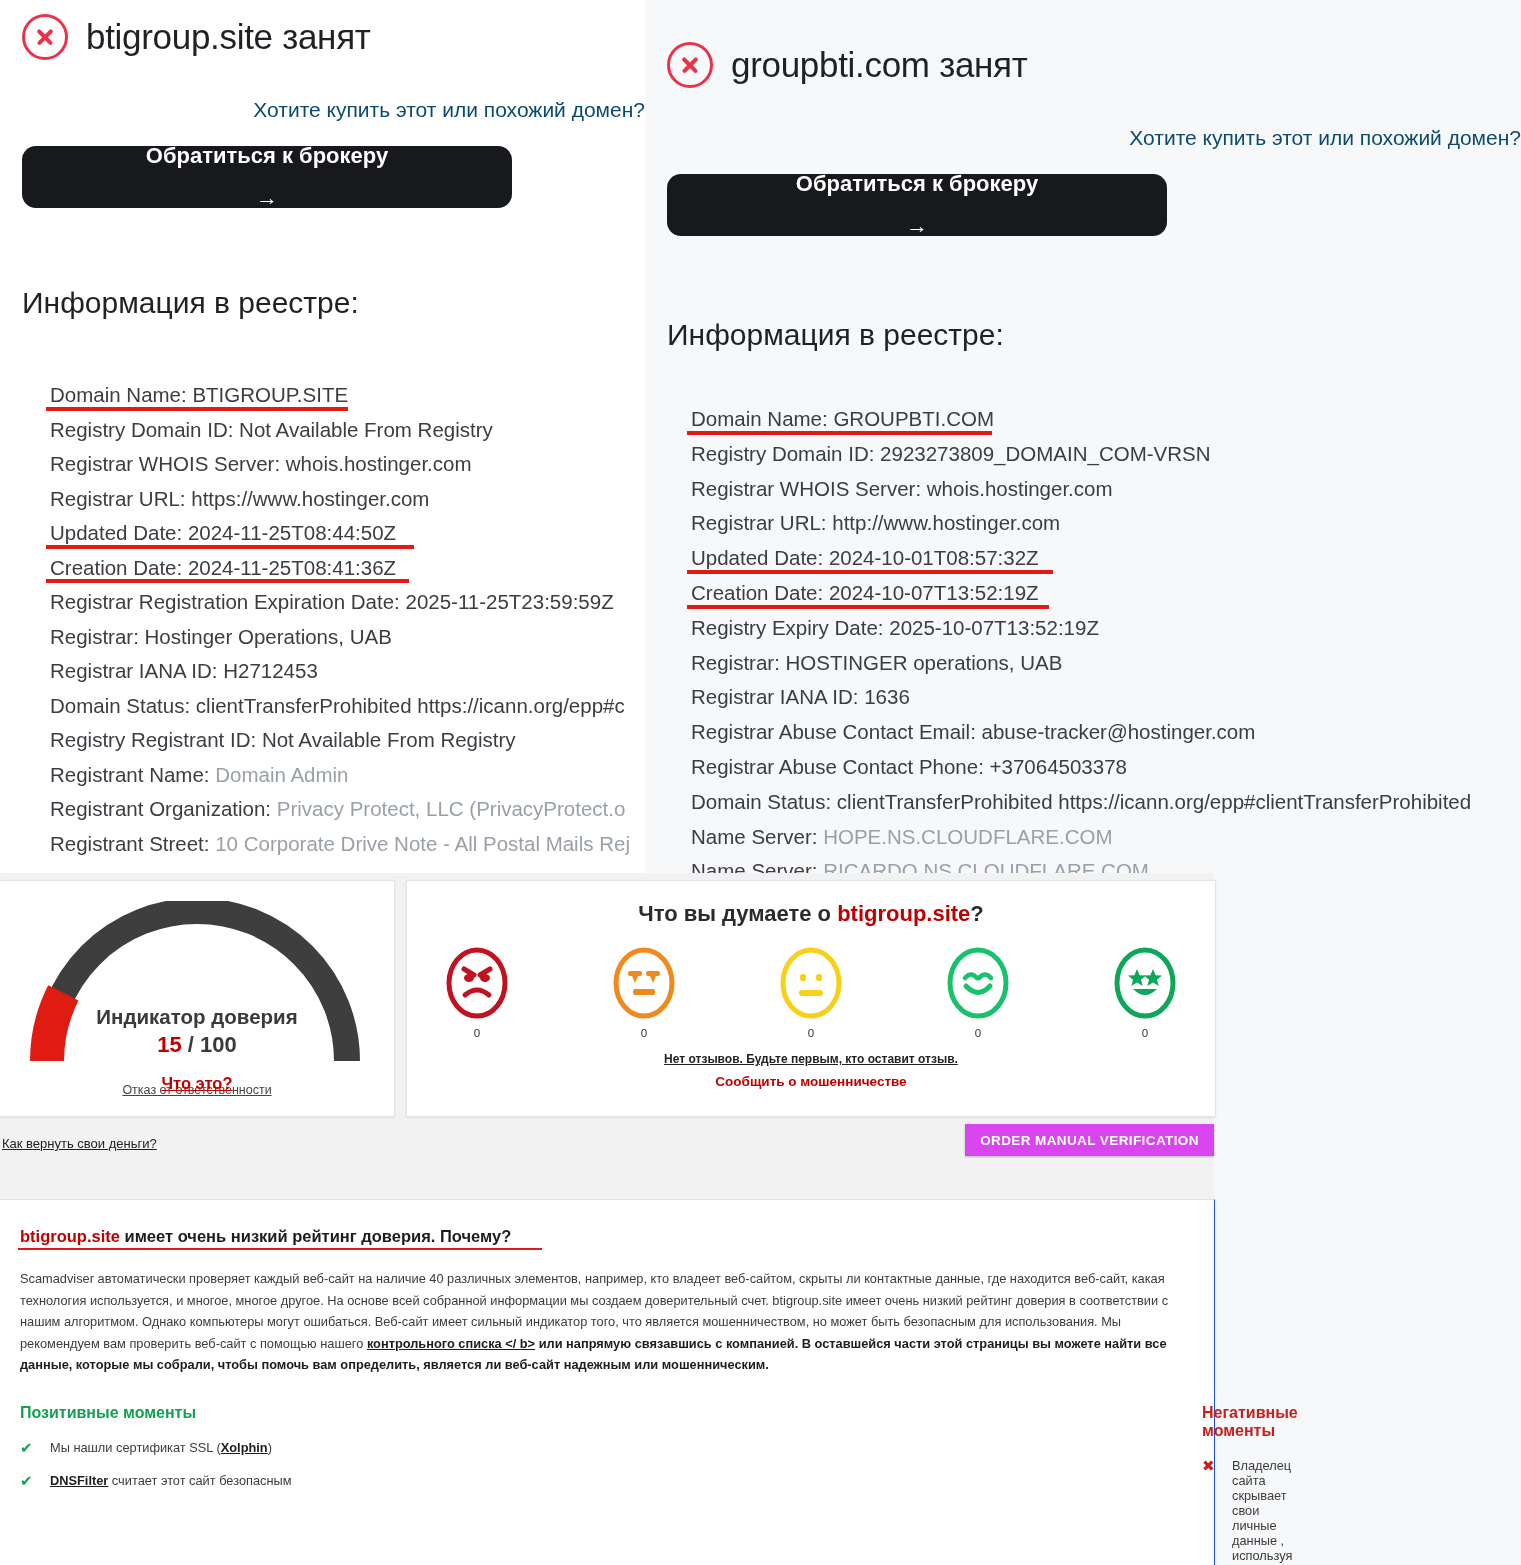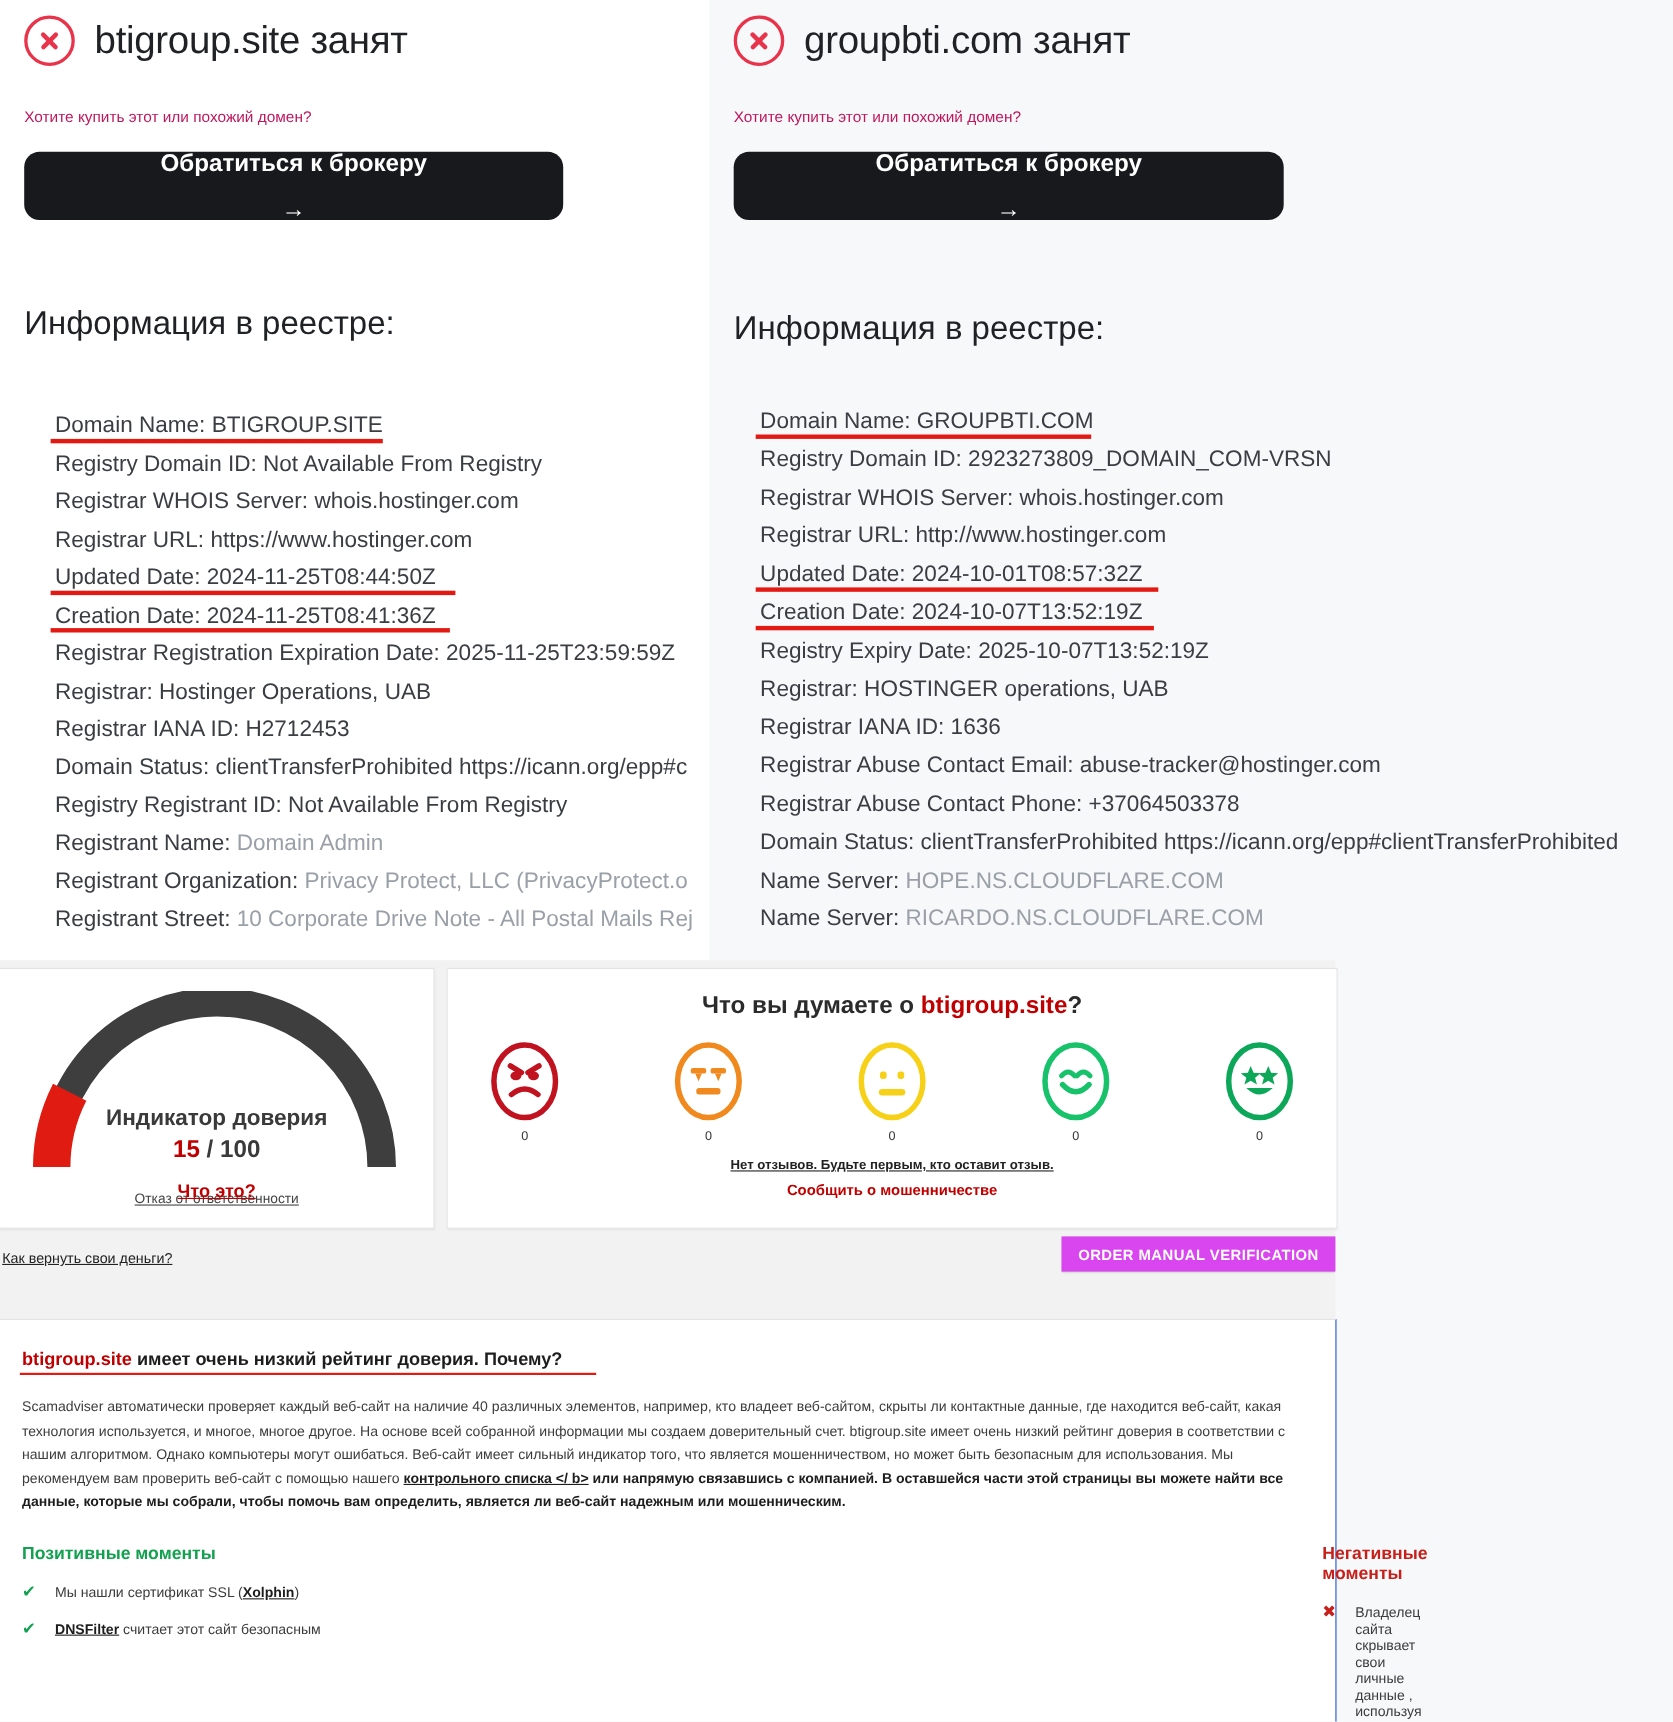--- a/index.html
+++ b/index.html
@@ -12,36 +12,36 @@
   .page{position:relative;width:1521px;height:1565px;}
 
   
   .whois-region{position:absolute;left:0;top:0;width:1521px;height:873px;overflow:hidden;}
   .panel{position:absolute;top:0;height:873px;overflow:hidden;}
   .panel-left{left:0;width:645px;background:#ffffff;}
   .panel-right{left:645px;width:876px;background:#f7f8fa;}
 
   .dom-head{display:flex;align-items:center;gap:18px;}
   .panel-left .dom-head{padding:14px 0 0 22px;}
-  .panel-right .dom-head{padding:14px 0 0 22px;}
+  .panel-right .dom-head{padding:14px 0 0 22px;margin-top:28px;}
 
   .x-circle{
     width:46px;height:46px;border-radius:50%;
     border:3.5px solid #e8334a;box-sizing:border-box;
     position:relative;flex:0 0 auto;
   }
   .x-circle:before,.x-circle:after{
     content:"";position:absolute;left:50%;top:50%;
     width:20px;height:3.6px;background:#e8334a;border-radius:2px;
   }
   .x-circle:before{transform:translate(-50%,-50%) rotate(45deg);}
   .x-circle:after{transform:translate(-50%,-50%) rotate(-45deg);}
 
   .dom-title{font-size:35px;font-weight:400;color:#1f2124;letter-spacing:-.3px;white-space:nowrap;}
-  .dom-sub{font-size:14px;color:#be185d;margin:38px 0 0 22px;}
+  .dom-sub{font-size:21px;color:#0c4a6e;margin:38px 0 0 22px;text-align:right;}
 
   .broker-btn{
     margin:24px 0 0 22px;display:flex;align-items:center;justify-content:center;
     background:#17191c;color:#fff;border-radius:14px;
     width:490px;height:62px;font-size:22px;font-weight:700;gap:16px;
     cursor:pointer;user-select:none;flex-direction:column;
   }
   .panel-right .broker-btn{width:500px;}
   .arrow-gl{font-size:22px;font-weight:400;}
 

